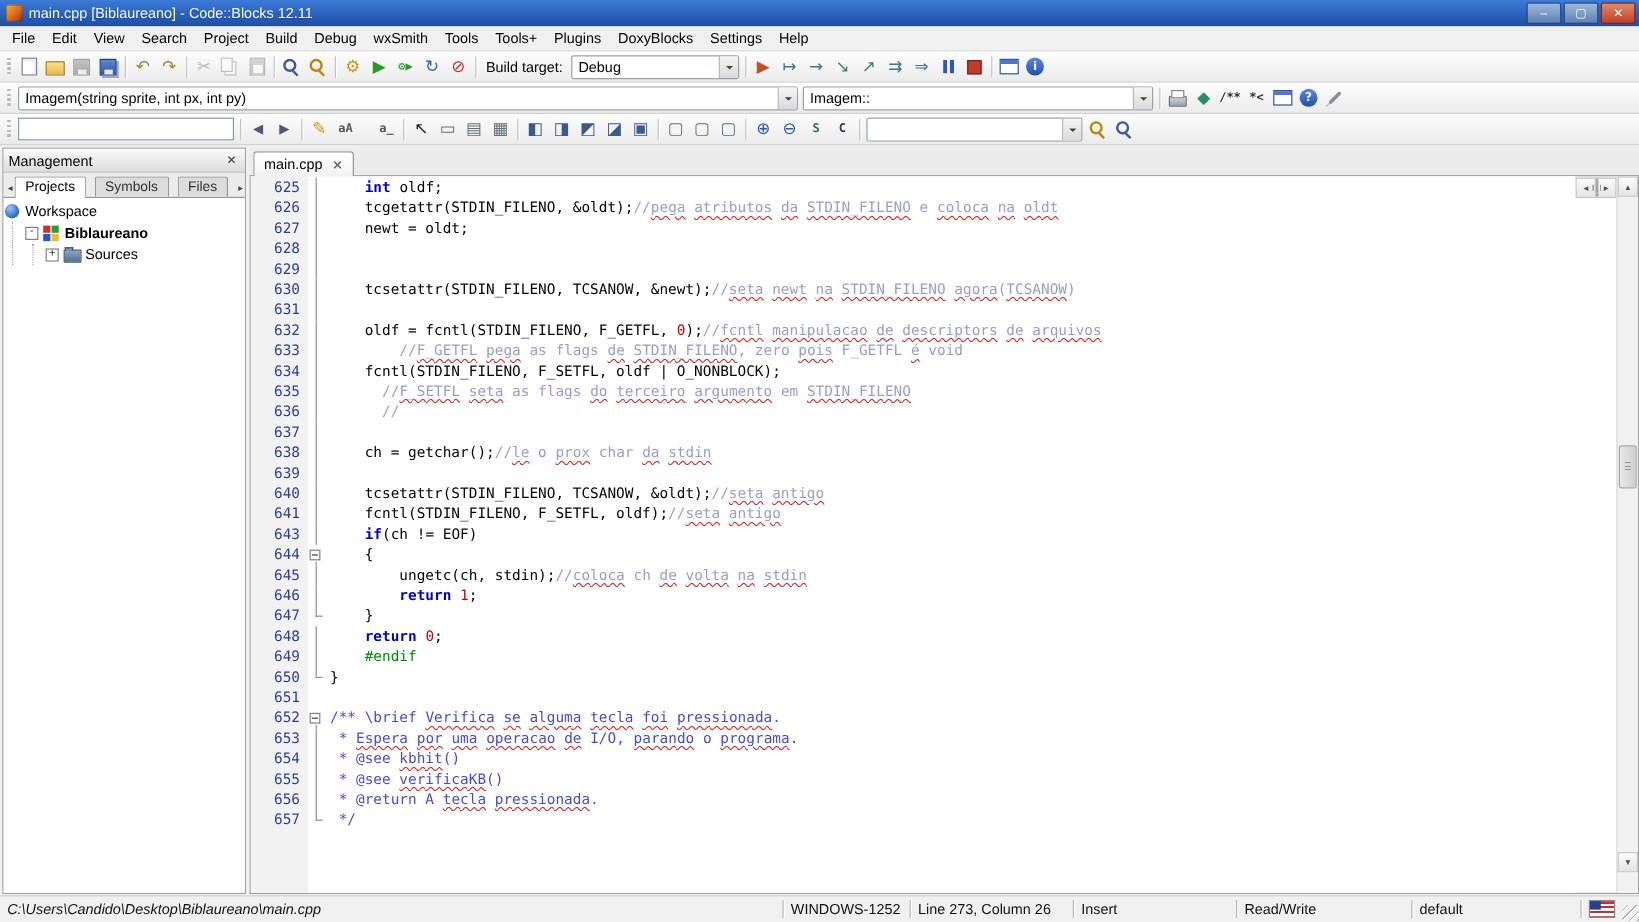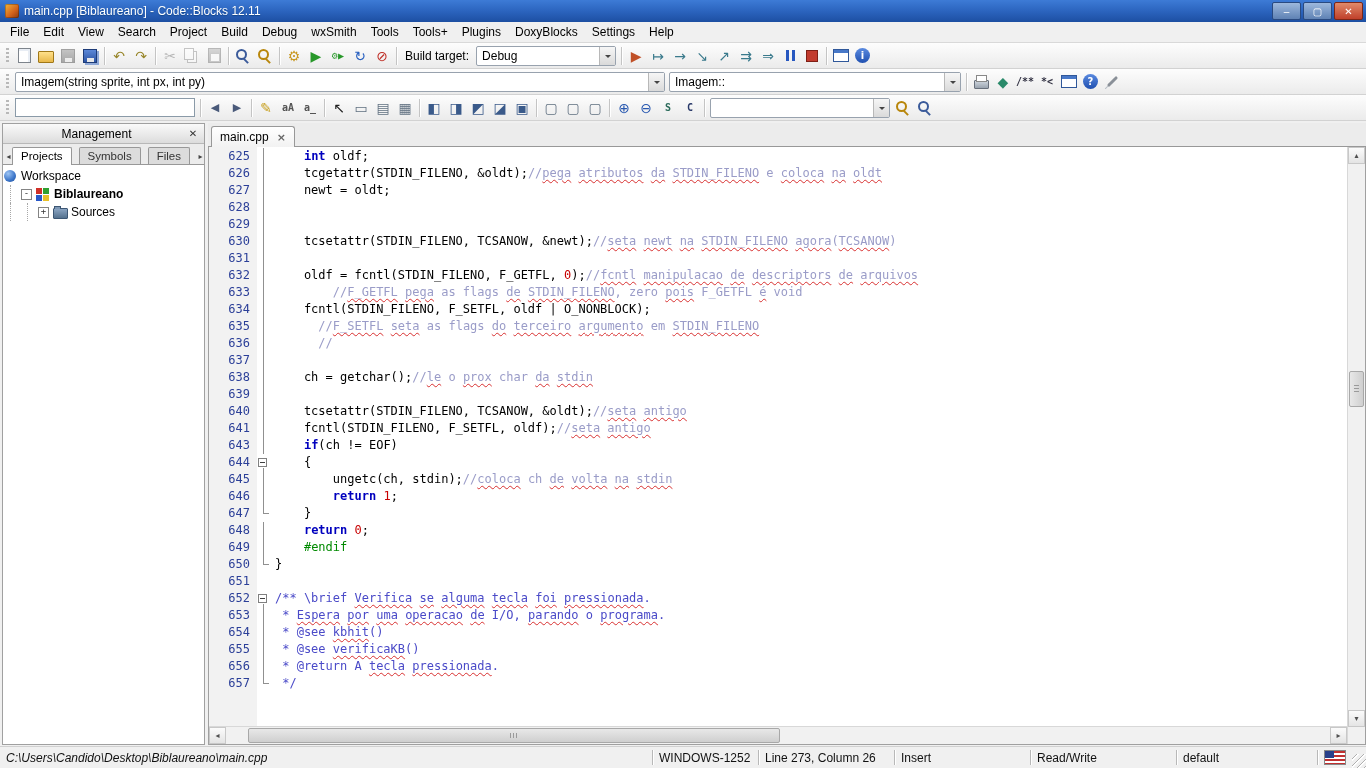--- a/index.html
+++ b/index.html
@@ -74,21 +74,21 @@
     justify-content:center;margin:0 3px;}
 
   
   .main{flex:1;display:flex;min-height:0;padding:2px 0 1px 2px;gap:3px;}
 
   
   .mgmt{width:203px;flex:0 0 203px;display:flex;flex-direction:column;border:1px solid #a0a0a0;
     background:#f0f0f0;box-sizing:border-box;}
   .mgmt-header{height:19px;flex:0 0 19px;display:flex;align-items:center;padding:0 4px;
     background:linear-gradient(#fafafa,#dcdcdc);border-bottom:1px solid #b8b8b8;font-size:12px;}
-  .mgmt-header .mh-title{flex:1;text-align:center;}
+  .mgmt-header .mh-title{flex:1;}
   .mgmt-close{width:14px;height:14px;display:flex;align-items:center;justify-content:center;
     font-size:10px;color:#333;}
   .mgmt-tabs{height:20px;flex:0 0 20px;display:flex;align-items:flex-end;background:#ececec;
     border-bottom:1px solid #989898;padding-left:2px;font-size:11.5px;}
   .mtab{padding:2px 8px 2px;border:1px solid #989898;border-bottom:none;background:#dcdcdc;
     margin-right:7px;border-radius:2px 2px 0 0;color:#333;}
   .mtab.active{background:#fff;position:relative;top:1px;padding-bottom:3px;color:#000;}
   .mtab-btn{width:14px;display:flex;align-items:center;justify-content:center;font-size:8px;color:#444;height:16px;}
   .mgmt-tree{flex:1;background:#fff;overflow:hidden;padding-top:2px;font-size:12px;}
   .trow{height:18px;display:flex;align-items:center;white-space:nowrap;}
@@ -110,21 +110,21 @@
   .tlabel{color:#000;} .tlabel.bold{font-weight:bold;}
 
   
   .editor-area{flex:1;display:flex;flex-direction:column;min-width:0;}
   .tabbar{height:23px;flex:0 0 23px;display:flex;align-items:flex-end;padding-left:3px;
     border-bottom:1px solid #989898;background:#ececec;}
   .etab{display:flex;align-items:center;padding:3px 8px;background:linear-gradient(#ffffff,#f2f2f2);
     border:1px solid #989898;border-bottom:none;border-radius:3px 3px 0 0;font-size:12px;position:relative;top:1px;}
   .tclose{margin-left:8px;color:#666;font:bold 11px "DejaVu Sans",sans-serif;}
   .editor-wrap{flex:1;display:flex;min-height:0;border:1px solid #a0a0a0;border-top:none;background:#fff;}
-  .ecol{flex:1;display:flex;flex-direction:column;min-width:0;}
+  .ecol{flex:1;display:flex;flex-direction:row;min-width:0;}
   .lines{flex:1;overflow:hidden;padding-top:1px;
     background:linear-gradient(90deg,#f2f2f2 0 48px,#ffffff 48px);}
   .cl{display:flex;height:17px;font:12px/17px "DejaVu Sans Mono","Liberation Mono",monospace;}
   .ln{flex:0 0 48px;text-align:right;padding-right:7px;color:#2b3f98;box-sizing:border-box;}
   .fold{flex:0 0 14px;position:relative;}
   .fold.f-v::before{content:"";position:absolute;left:6px;top:0;bottom:0;width:1px;background:#909090;}
   .fold.f-e::before{content:"";position:absolute;left:6px;top:0;height:9px;width:1px;background:#909090;}
   .fold.f-e::after{content:"";position:absolute;left:6px;top:8px;width:6px;height:1px;background:#909090;}
   .fold.f-m{background:linear-gradient(#909090,#909090) 6px 14px/1px 3px no-repeat;}
   .fold.f-m::before{content:"";position:absolute;left:1px;top:4px;width:9px;height:9px;border:1px solid #808080;background:#fff;box-sizing:border-box;}
@@ -271,21 +271,21 @@
     </div>
   <div class="toolrow" id="tr3">
       <span class="tb-grip"></span>
       <div class="tb-input" style="width: 178px;"></div>
       <span class="tb-sep"></span>
       <span class="tbicon sm" style="color: rgb(74, 90, 122);">◀</span>
       <span class="tbicon sm" style="color: rgb(74, 90, 122);">▶</span>
       <span class="tb-sep"></span>
       <span class="tbicon" style="color: rgb(200, 160, 32);">✎</span>
       <span class="tbicon txt" style="color: rgb(85, 85, 85);">aA</span>
-      <span class="tbicon txt" style="color: rgb(85, 85, 85);">a_</span>
+      <span class="tbicon txt" style="color: rgb(85, 85, 85); margin-left: 12px;">a_</span>
       <span class="tb-sep"></span>
       <span class="tbicon" style="color: rgb(34, 34, 34);">↖</span>
       <span class="tbicon" style="color: rgb(96, 112, 128);">▭</span>
       <span class="tbicon" style="color: rgb(96, 112, 128);">▤</span>
       <span class="tbicon" style="color: rgb(96, 112, 128);">▦</span>
       <span class="tb-sep"></span>
       <span class="tbicon" style="color: rgb(58, 90, 138);">◧</span>
       <span class="tbicon" style="color: rgb(58, 90, 138);">◨</span>
       <span class="tbicon" style="color: rgb(58, 90, 138);">◩</span>
       <span class="tbicon" style="color: rgb(58, 90, 138);">◪</span>

